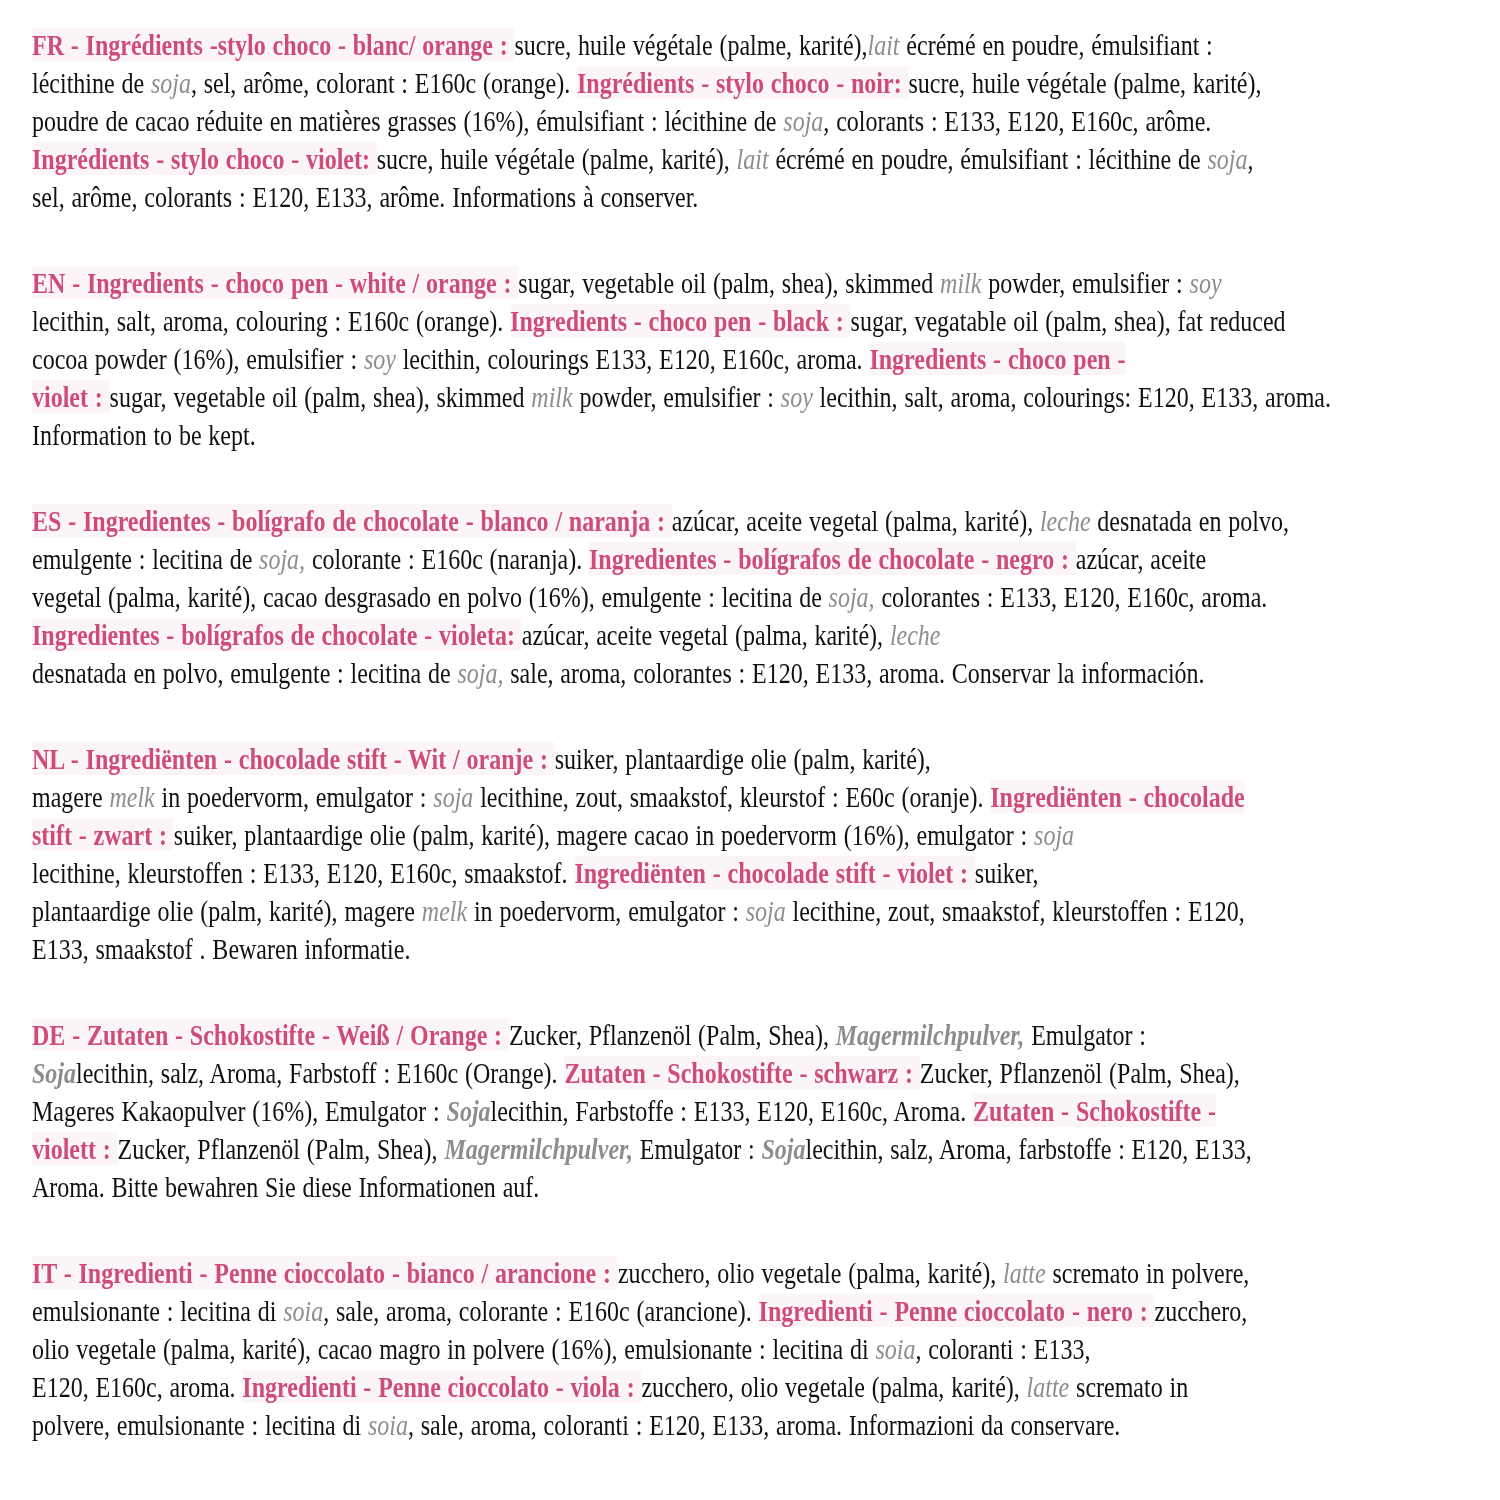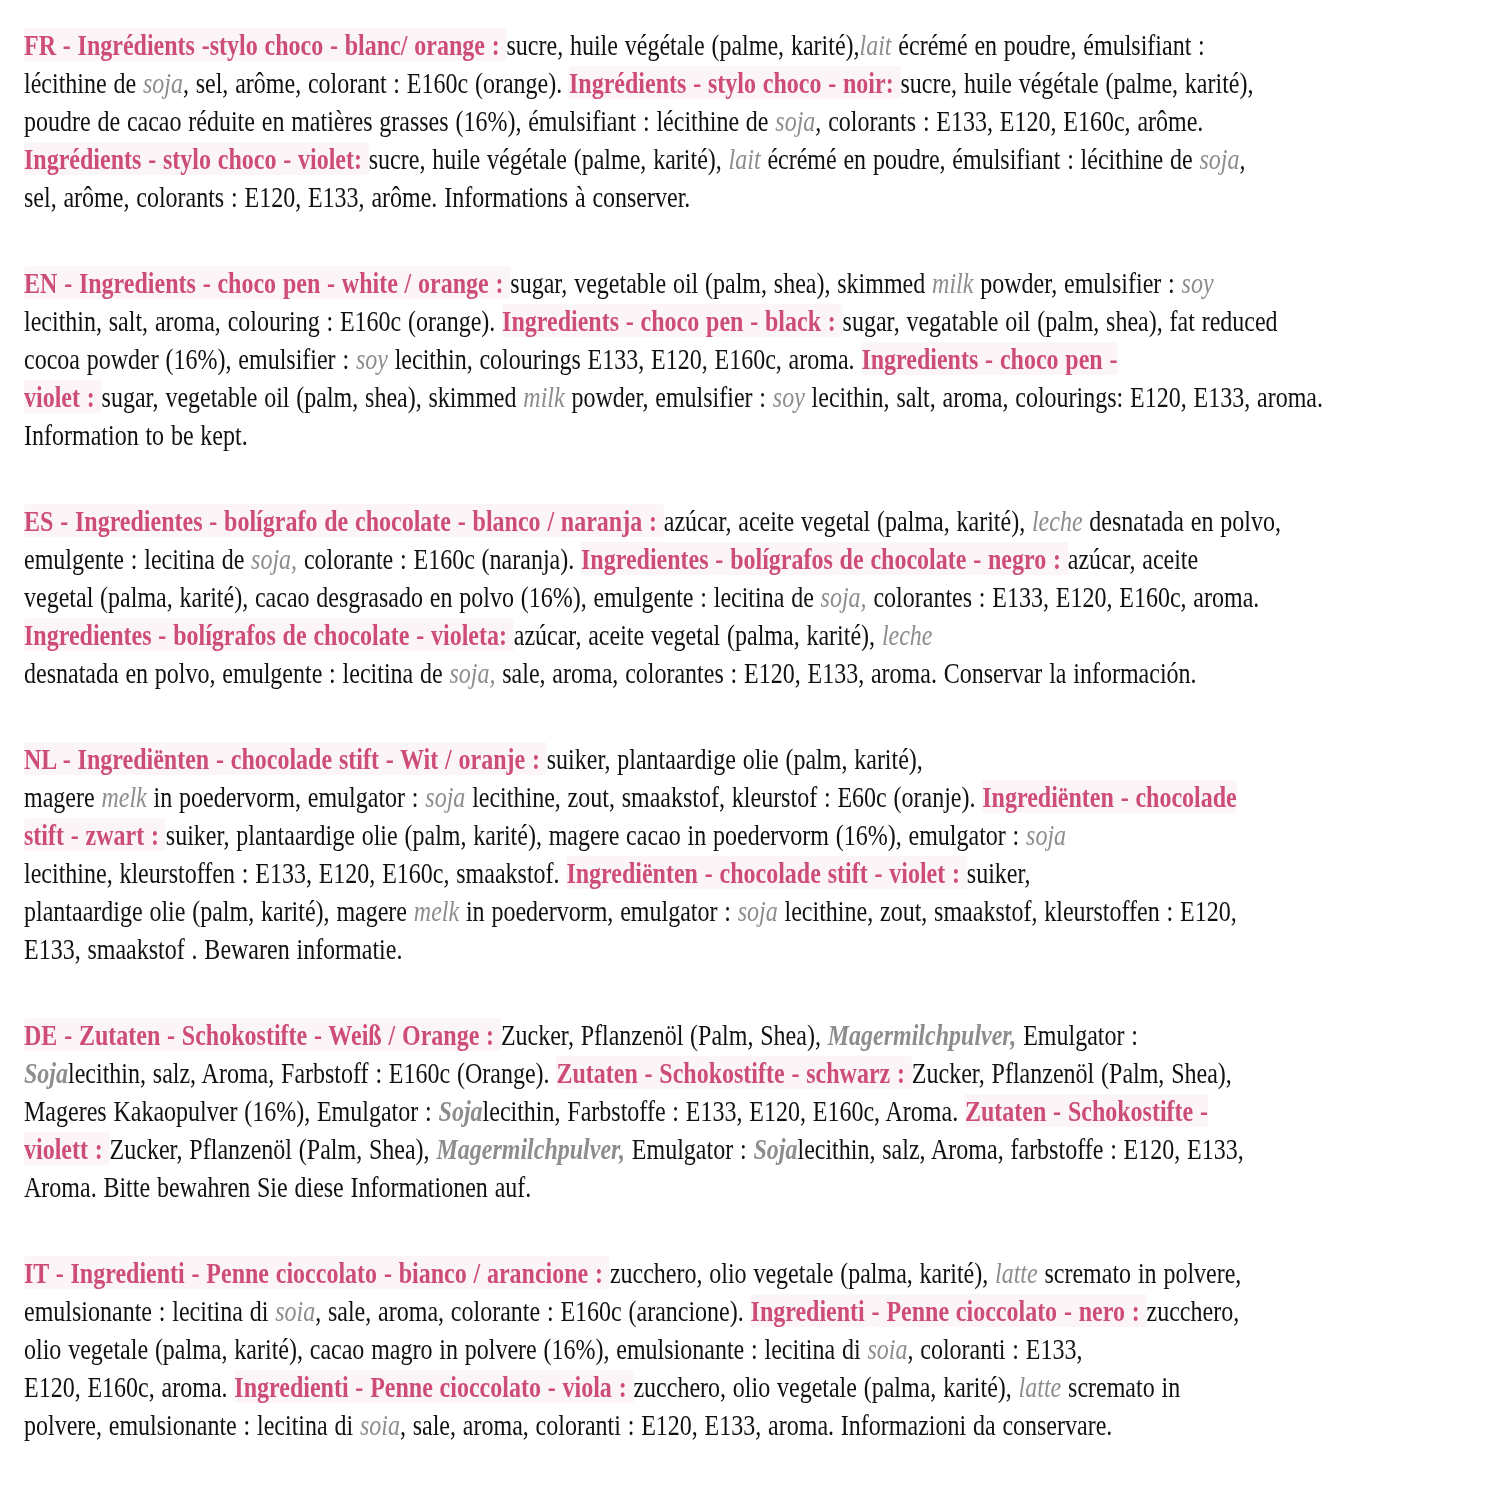--- a/index.html
+++ b/index.html
@@ -10,21 +10,21 @@
   }
   html,body{margin:0;padding:0;}
   body{
     width:1500px;height:1500px;
     background:var(--bg);
     overflow:hidden;
     font-family:"Liberation Serif","DejaVu Serif",serif;
     color:var(--body);
     -webkit-font-smoothing:antialiased;
   }
-  .wrap{padding:26px 0 0 24px;}
+  .wrap{padding:26px 0 0 32px;}
   .sec{
     width:1875px;               
     transform:scaleX(0.8);      
     transform-origin:0 0;
     margin-bottom:48px;
   }
   .line{
     white-space:nowrap;
     font-size:30px;
     line-height:38px;

